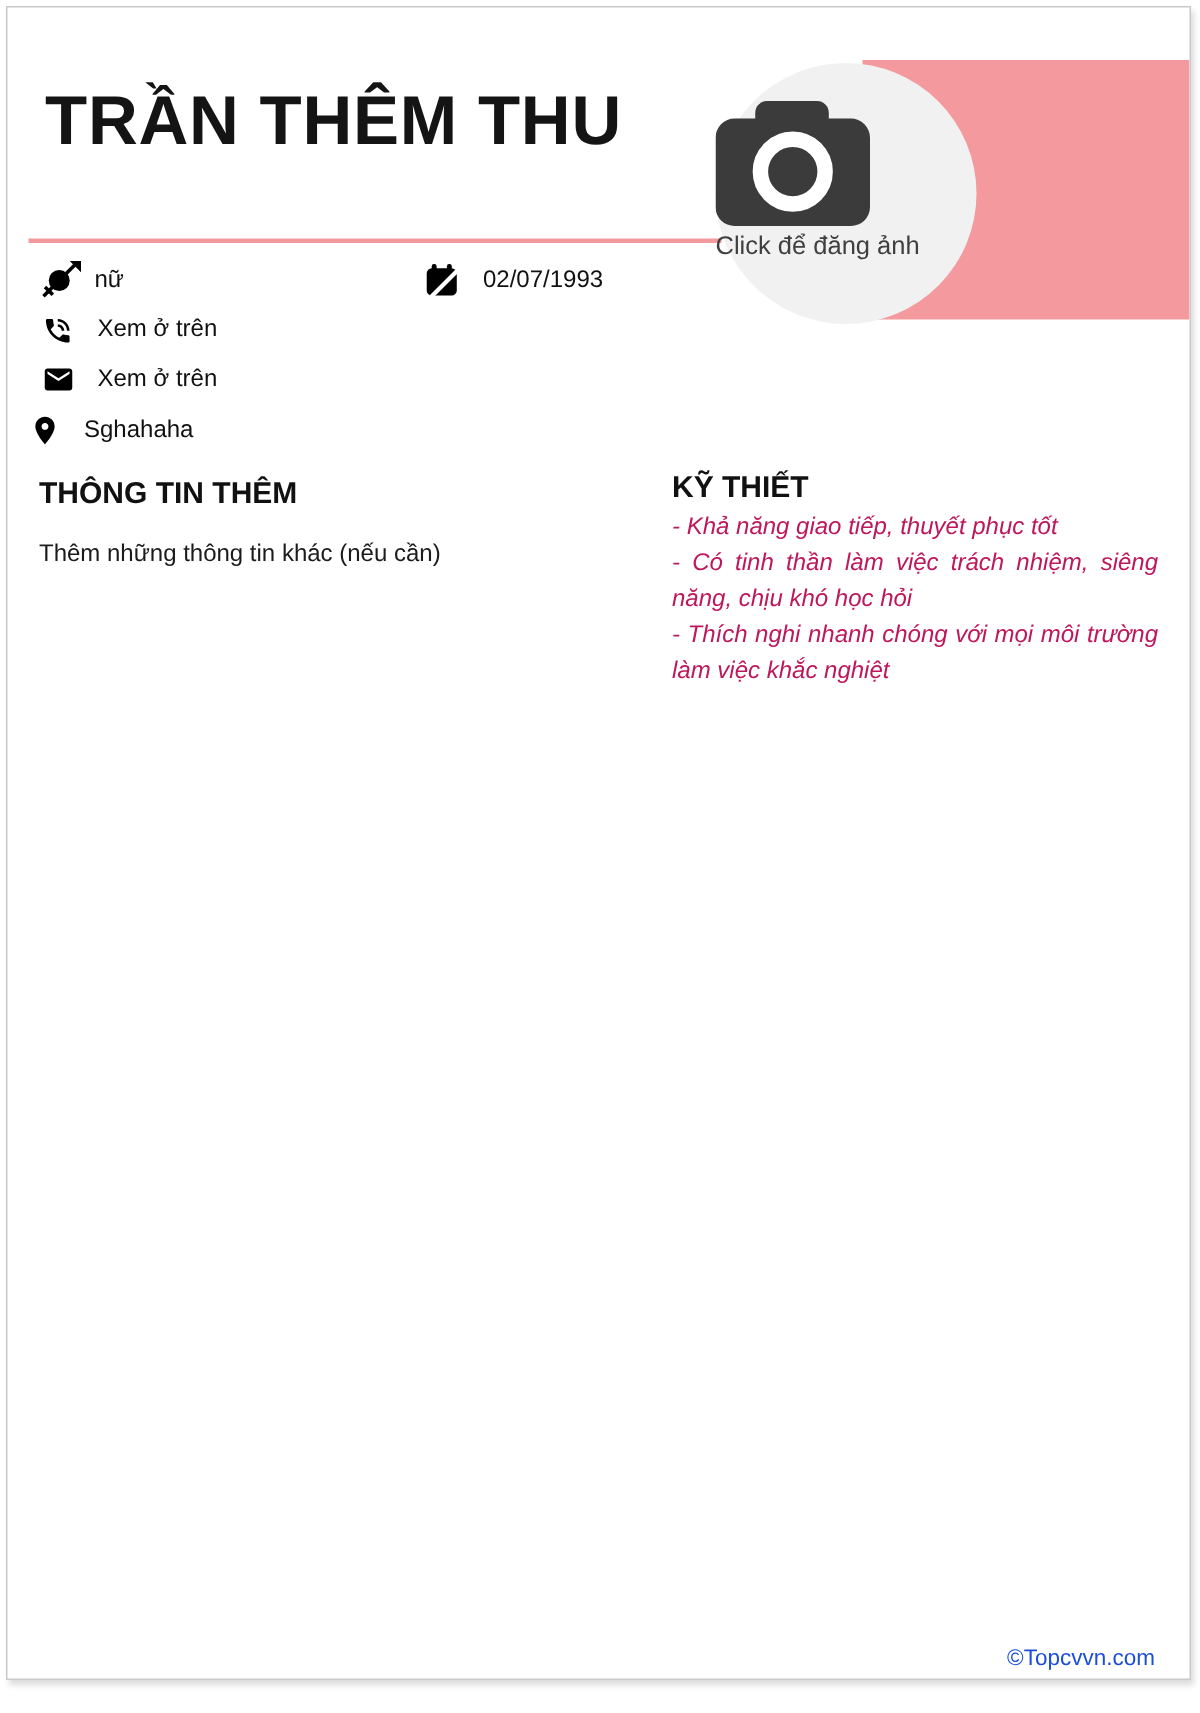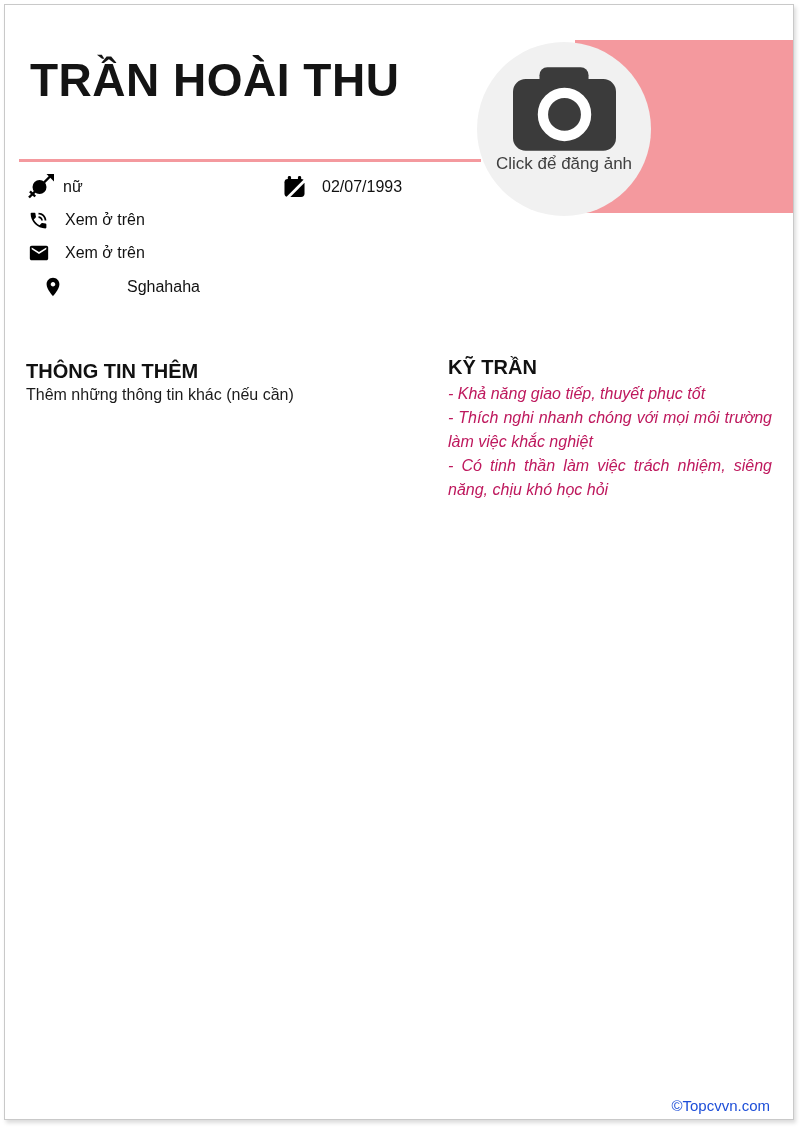--- a/index.html
+++ b/index.html
@@ -24,55 +24,55 @@
   .job {
     position:absolute; left:38px; top:113px;
     font-size:20px; color:#1b1b1b; letter-spacing:0.3px; white-space:nowrap; z-index:2;
   }
   .divider {
     position:absolute; left:14px; top:154px; width:462px; height:3px; z-index:1;
   }
   .photo {
     position:absolute; left:472px; top:37px; width:174px; height:174px;
     border-radius:50%; background:#f1f1f1; z-index:2;
-    display:flex; flex-direction:column; align-items:center;
+    display:flex; flex-direction:column; 
     padding-top:25px; cursor:pointer;
   }
   .photo-label { margin-top:3px; font-size:17px; color:#3f3f3f; }
   .row {
     position:absolute; display:flex; align-items:center; height:26px; z-index:2;justify-content:center;
   }
   .row .ic { width:37px; display:flex; align-items:center; }
   .row .txt { font-size:16px; color:#111; white-space:nowrap; }
   .r1l { left:21px; top:169px; }
   .r1r { left:243px; top:169px;padding-left:36px; }
   .r1r .ic { width:38px; }
   .r2  { left:23px; top:202px; }
   .r3  { left:23px; top:235px; }
-  .r4  { left:37px; top:269px;gap:48px; }
-  .sec-head { font-size:20px; font-weight:700; color:#111; line-height:24px; white-space:nowrap;margin-top:42px; }
+  .r4  { left:14px; top:269px; }
+  .sec-head { font-size:20px; font-weight:700; color:#111; line-height:24px; white-space:nowrap; }
   .sec-left { position:absolute; left:21px; top:312px; width:400px; }
-  .sec-left .sec-body { margin-top:1px; font-size:16px; color:#1b1b1b; line-height:22px; }
+  .sec-left .sec-body { margin-top:18px; font-size:16px; color:#1b1b1b; line-height:22px; }
   .sec-right { position:absolute; left:443px; top:308px; width:324px; }
   .sec-right .sec-body { margin-top:3px; }
   .skill-item { font-size:16px; color:#be185d; line-height:24px; text-align:justify;font-style:italic; }
   .footer {
     position:absolute; right:23px; bottom:5px;
     font-size:15px; color:#1d4ed8; z-index:2;
   }
   svg { display:block; }
 </style>
 </head>
 <body>
 
 <div class="page">
 
   <div class="band" style="background:#F4999E;"></div>
 
-  <h1 class="name">TRẦN HOÀI THU</h1>
+  <h1 class="name">TRẦN THÊM THU</h1>
   <div class="divider" style="background:#F4999E;"></div>
 
   <div class="photo">
     <span>
       <svg width="103" height="84" viewBox="0 0 105 85" fill="#3B3B3B" xmlns="http://www.w3.org/2000/svg">
         <rect x="27" y="0" width="50" height="22" rx="8"></rect>
         <rect x="0" y="12" width="105" height="73" rx="13"></rect>
         <circle cx="52.5" cy="48" r="22" fill="none" stroke="#ffffff" stroke-width="10.5"></circle>
       </svg>
     </span>
@@ -132,23 +132,23 @@
     </span>
     <span class="txt">Sghahaha</span>
   </div>
 
   <div class="sec-left">
     <div class="sec-head">THÔNG TIN THÊM</div>
     <div class="sec-body">Thêm những thông tin khác (nếu cần)</div>
   </div>
 
   <div class="sec-right">
-    <div class="sec-head">KỸ TRẦN</div>
+    <div class="sec-head">KỸ THIẾT</div>
     <div class="sec-body">
       <div class="skill-item">- Khả năng giao tiếp, thuyết phục tốt</div>
+      <div class="skill-item">- Có tinh thần làm việc trách nhiệm, siêng năng, chịu khó học hỏi</div>
       <div class="skill-item">- Thích nghi nhanh chóng với mọi môi trường làm việc khắc nghiệt</div>
-      <div class="skill-item">- Có tinh thần làm việc trách nhiệm, siêng năng, chịu khó học hỏi</div>
     </div>
   </div>
 
   <div class="footer">©Topcvvn.com</div>
 
 </div>
 
 </body></html>

